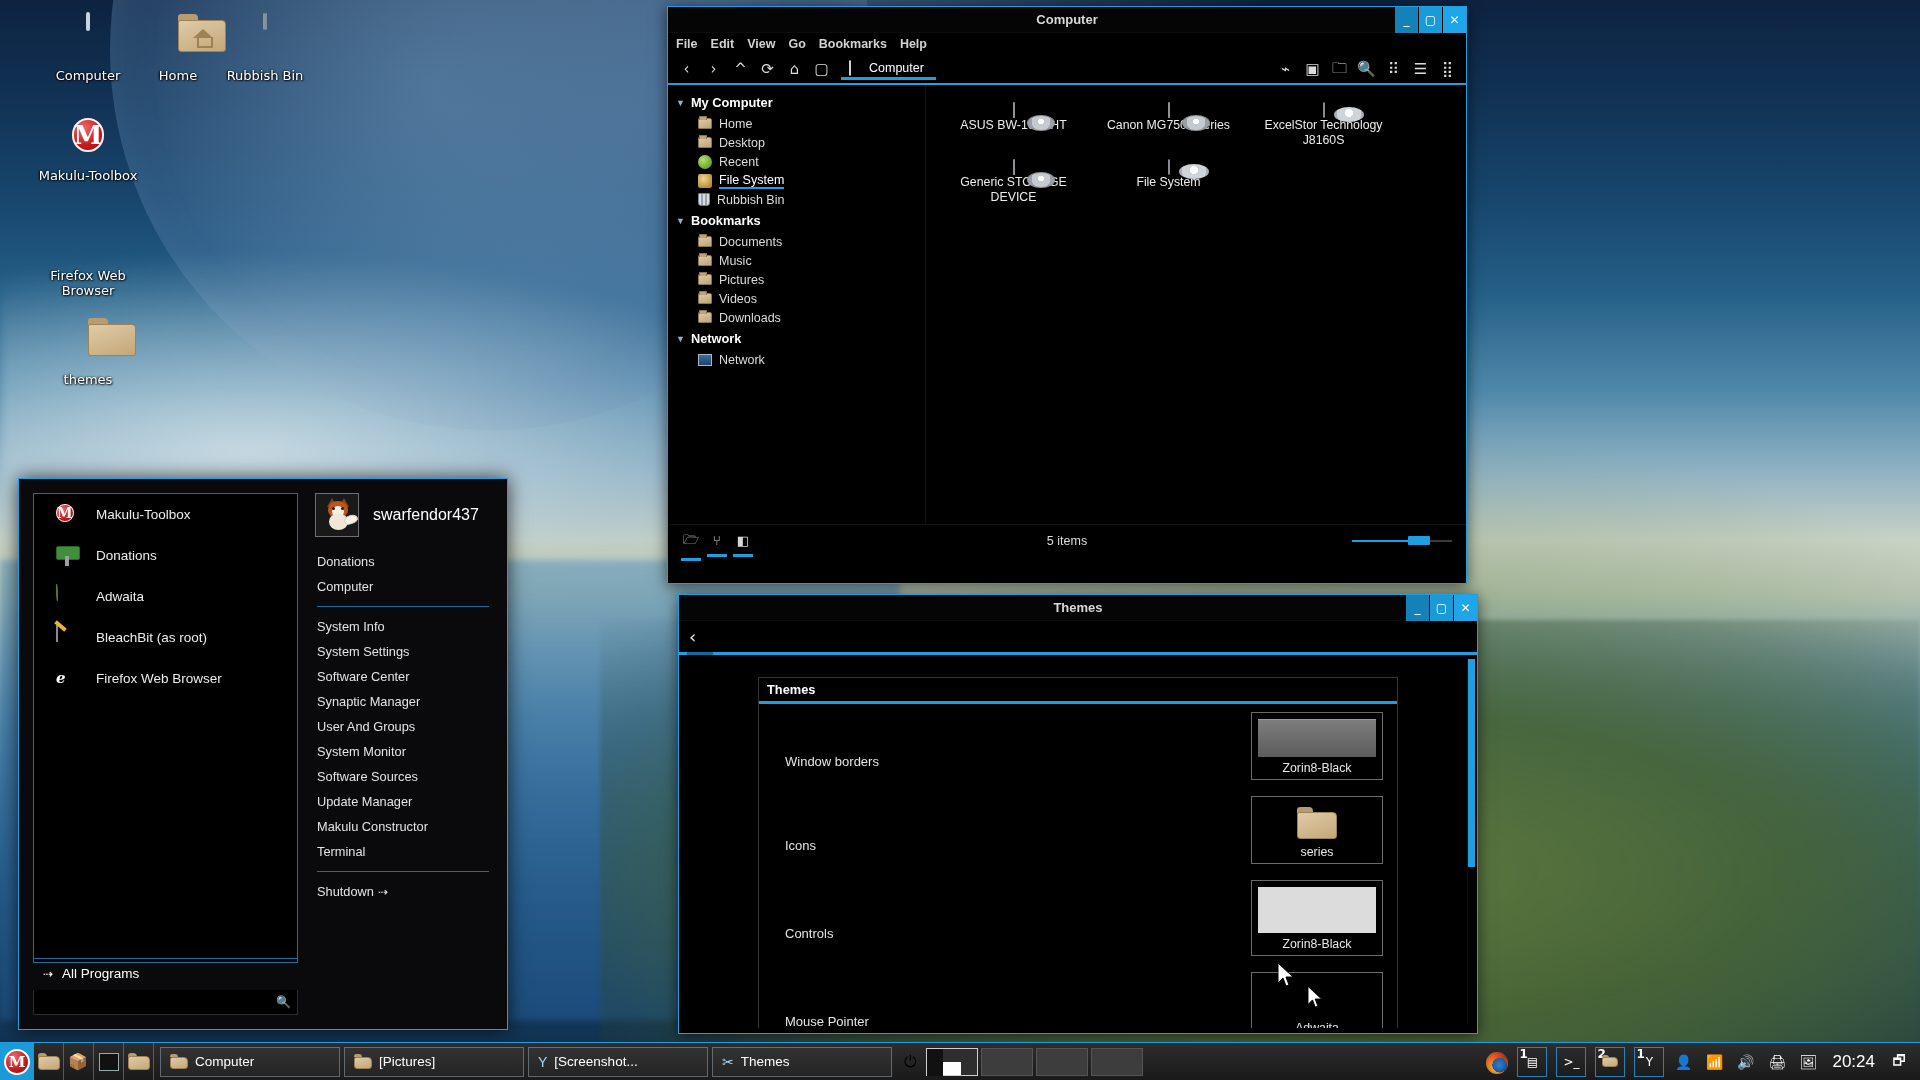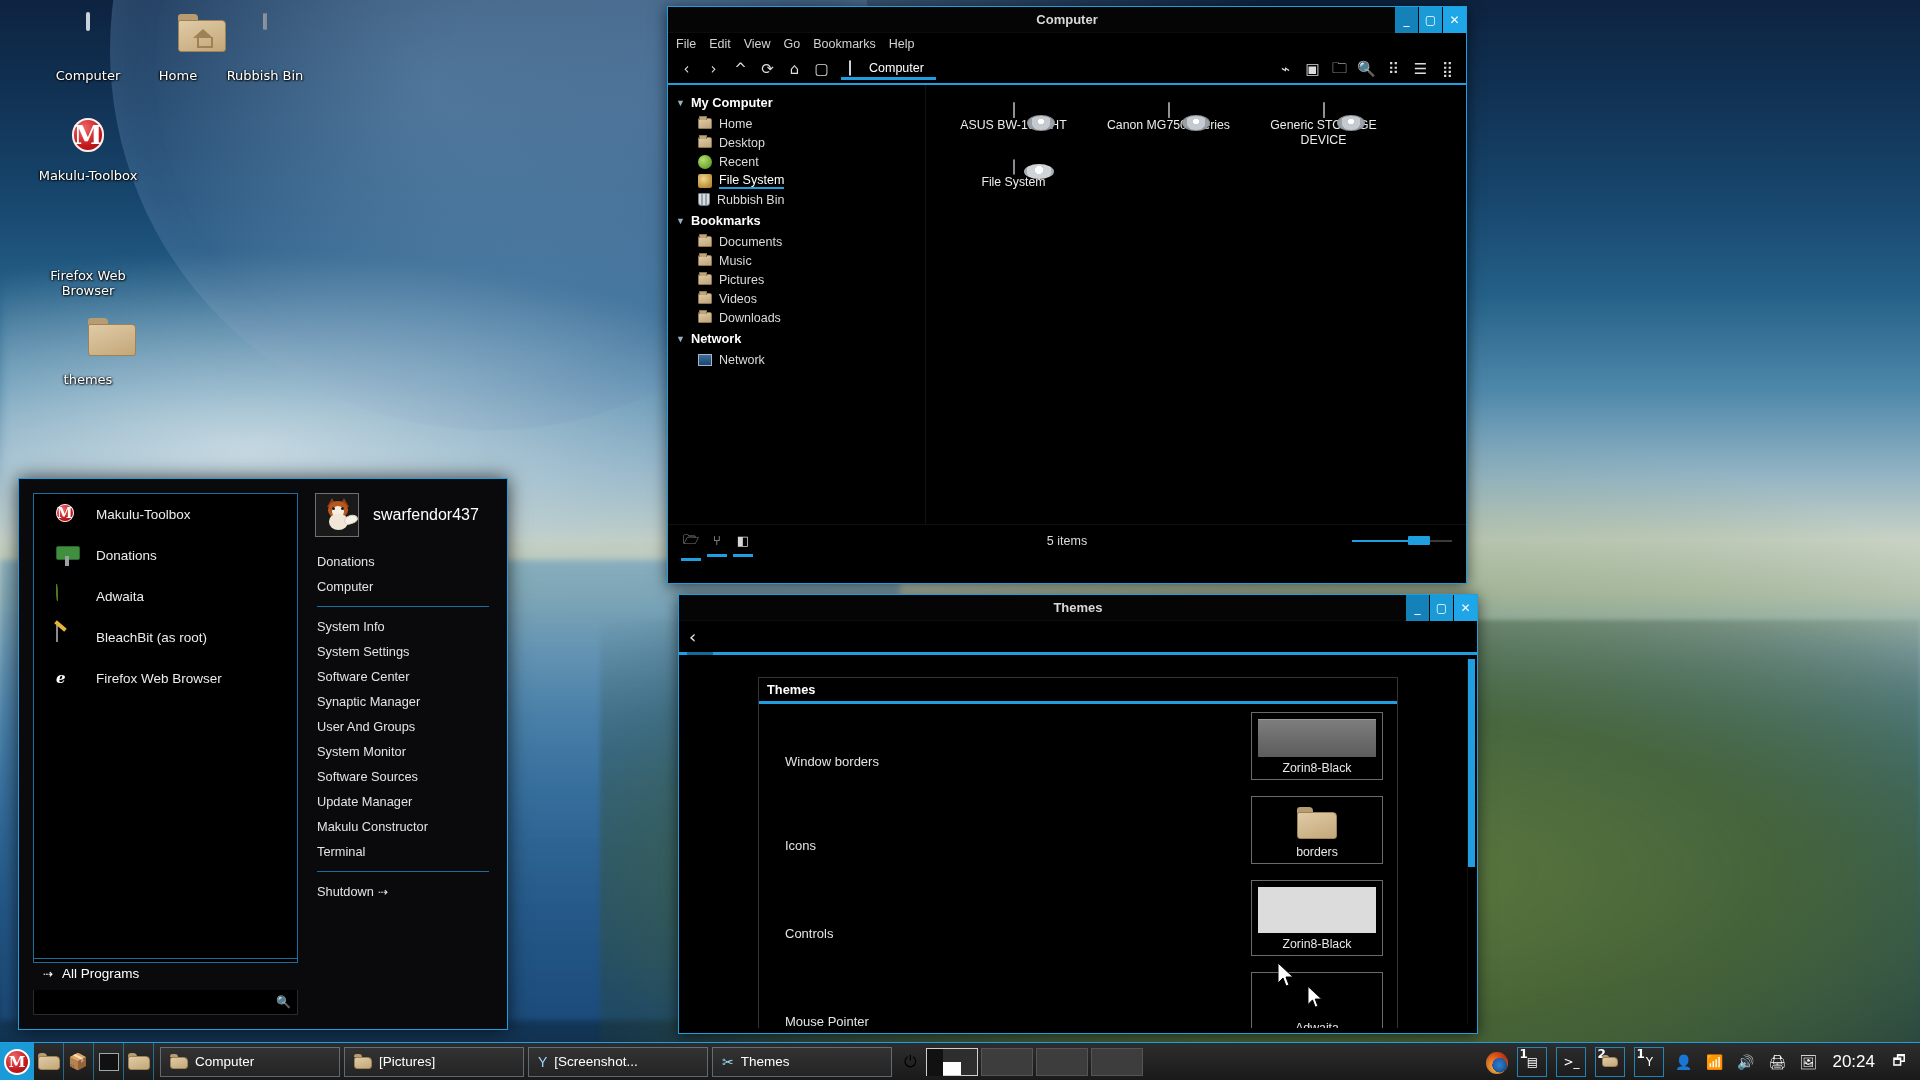--- a/index.html
+++ b/index.html
@@ -145,20 +145,21 @@
   .wbtn.min { background: #1481b8; }
   .wbtn.max { background: #1b9ad8; }
   .wbtn.close { background: #1ea6e8; font-weight: bold; }
 
   
   #filemanager { left: 667px; top: 6px; width: 800px; height: 578px; }
   .menubar {
     height: 22px; display: flex; align-items: center; gap: 13px;
     padding: 0 8px; font-size: 12.5px; color: #d2d2d2; background: #000;
     font-family: "Liberation Sans", sans-serif;
+    font-weight: bold;
   }
   .menubar span { cursor: default; }
   .toolbar {
     height: 30px; display: flex; align-items: center; gap: 0px;
     padding: 0 5px; background: #000; border-bottom: 2px solid #1f9fe0;
     position: relative;
   }
   .tb-btn {
     width: 27px; height: 26px; display: flex; align-items: center; justify-content: center;
     color: #dcdcdc; font-size: 15px;
@@ -641,20 +642,21 @@
           </div>
           <div class="side-item">
             <span class="mini-net"></span>
             <span class="lbl">Network</span>
           </div>
         </div>
       <div class="fm-main">
         <div class="drives" id="fm-drives">
             <div class="drive"><span class="dico"><span class="dv-optical"><span class="top"></span><span class="disc"></span><span class="slot"></span></span></span><div>ASUS    BW-16D1HT</div></div>
             <div class="drive"><span class="dico"><span class="dv-optical"><span class="top"></span><span class="disc"></span><span class="slot"></span></span></span><div>Canon MG7500 series</div></div>
+            <div class="drive"><span class="dico"><span class="dv-hdd"><span class="shell"></span><span class="base"></span></span></span><div>ExcelStor Technology J8160S</div></div>
             <div class="drive"><span class="dico"><span class="dv-optical"><span class="top"></span><span class="disc"></span><span class="slot"></span></span></span><div>Generic STORAGE DEVICE</div></div>
             <div class="drive"><span class="dico"><span class="dv-hdd"><span class="shell"></span><span class="base"></span></span></span><div>File System</div></div>
           </div>
       </div>
     </div>
 
     <div class="fm-status">
       <span class="st-ico">🗁</span>
       <span class="st-ico">⑂</span>
       <span class="st-ico">◧</span>
@@ -687,21 +689,21 @@
               <span class="lab">Window borders</span>
               <span class="theme-pick"><div class="sw-border"></div><span>Zorin8-Black</span></span>
             </div>
             <div class="theme-row">
               <span class="lab">Icons</span>
               <span class="theme-pick"><div class="sw-folder">
                   <span class="ico-folder">
                     <span class="tab"></span>
                     <span class="body"></span>
                   </span>
-                </div><span>borders</span></span>
+                </div><span>series</span></span>
             </div>
             <div class="theme-row">
               <span class="lab">Controls</span>
               <span class="theme-pick"><div class="sw-ctrl"></div><span>Zorin8-Black</span></span>
             </div>
             <div class="theme-row">
               <span class="lab">Mouse Pointer</span>
               <span class="theme-pick"><div class="sw-cursor">
                   <svg width="18" height="26" viewBox="0 0 20 28">
                     <polygon points="0,0 0,20 5,15 8,23 11,22 8,14 15,14" fill="#fff" stroke="#000" stroke-width="1"></polygon>

